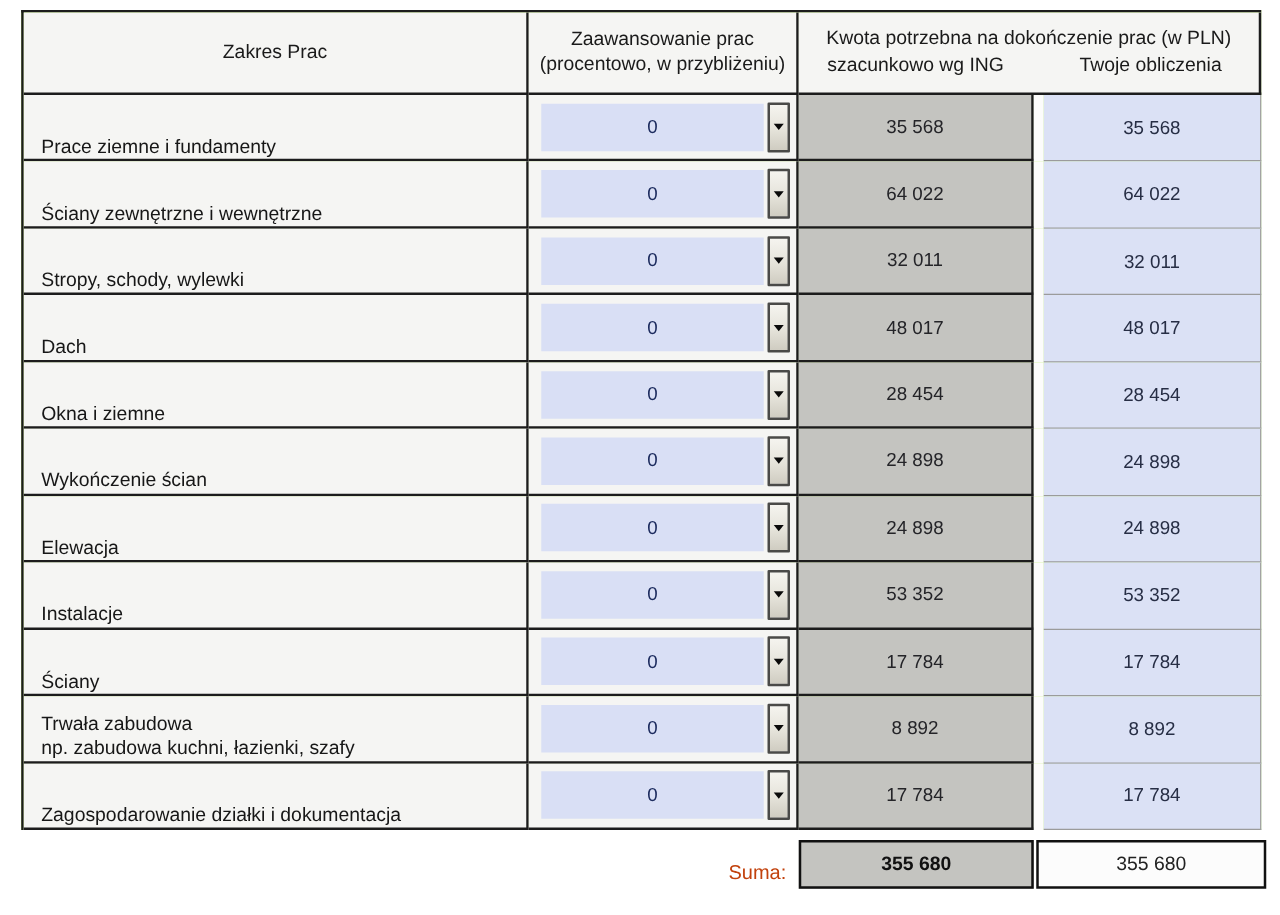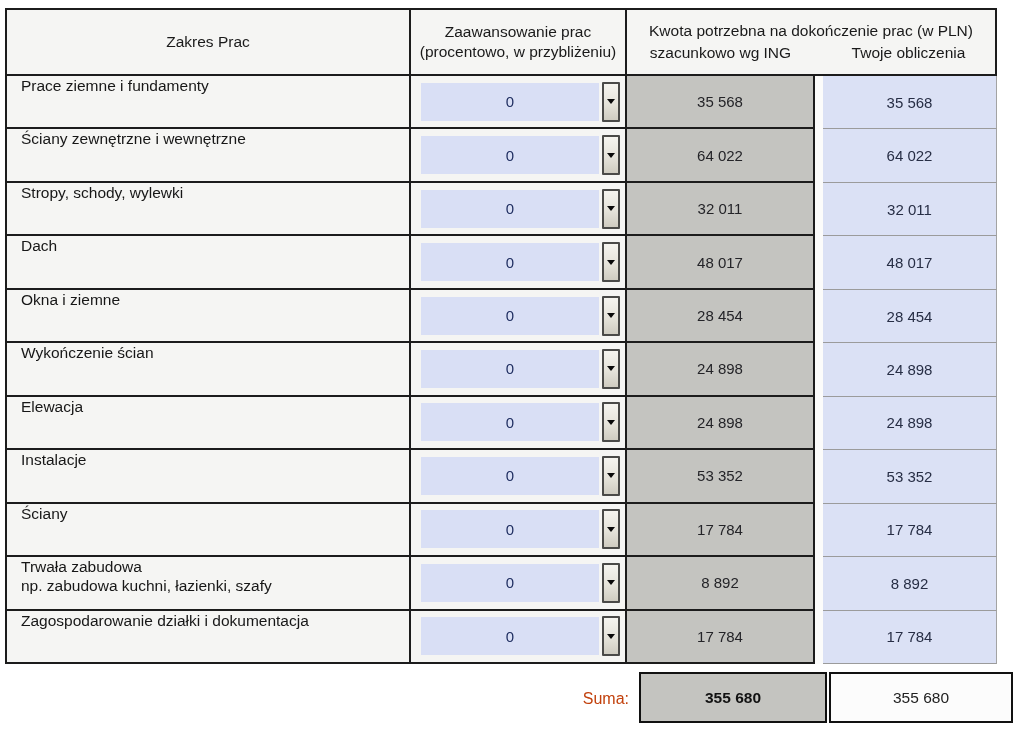--- a/index.html
+++ b/index.html
@@ -2,21 +2,21 @@
 <html><head>
 <meta charset="utf-8">
 <style>
   html,body{margin:0;padding:0;background:#ffffff;}
   .stage{
     position:relative;width:1024px;height:732px;background:#ffffff;
     font-family:"Liberation Sans", sans-serif;color:#1a1a1a;overflow:hidden;
   }
   
   .tbl{
-    position:absolute;left:5px;top:8px;width:992px;height:656px;
+    position:absolute;left:17px;top:8px;width:992px;height:656px;
     box-sizing:border-box;
     border-top:2px solid #1c1c1c;border-left:2px solid #1c1c1c;
     display:grid;
     grid-template-columns:404px 216px 188px 8px 174px;
     grid-template-rows:66px repeat(11, 1fr);
     background:#bef264;
   }
   .cell{box-sizing:border-box;display:flex;align-items:center;min-width:0;}
   
   .h{
@@ -27,21 +27,21 @@
   .h1{border-right:2px solid #1c1c1c;}
   .h2{border-right:2px solid #1c1c1c;}
   .h34{grid-column:3 / 6;border-right:2px solid #1c1c1c;}
   .h34 .subrow{display:flex;width:100%;margin-top:2px;}
   .h34 .subrow .sub-ing{width:188px;text-align:center;}
   .h34 .subrow .sub-gap{width:8px;}
   .h34 .subrow .sub-yours{width:174px;text-align:center;}
   
   .c-label{
     background:#f5f5f3;border-right:2px solid #1c1c1c;border-bottom:2px solid #1c1c1c;
-    flex-direction:column;align-items:flex-start;justify-content:flex-start;
+    flex-direction:column;align-items:flex-start;justify-content:flex-end;
     padding-left:14px;padding-right:8px;font-size:15.5px;line-height:1.25;color:#171717;
   }
   .c-progress{
     background:#f5f5f3;border-right:2px solid #1c1c1c;border-bottom:2px solid #1c1c1c;
     padding:0 5px 0 10px;
   }
   .c-ing{
     background:#c4c4c0;border-right:2px solid #1c1c1c;border-bottom:2px solid #1c1c1c;
     justify-content:center;font-size:15px;color:#242428;
   }
@@ -66,21 +66,21 @@
     width:0;height:0;border-left:4px solid transparent;border-right:4px solid transparent;
     border-top:5px solid #0a0a0a;display:block;
   }
   
   .suma-label{
     position:absolute;left:449px;top:672px;width:180px;height:53px;
     display:flex;align-items:center;justify-content:flex-end;
     font-size:16px;color:#c2410c;
   }
   .sum-box{
-    position:absolute;top:672px;height:51px;box-sizing:border-box;
+    position:absolute;top:672px;height:39px;box-sizing:border-box;
     display:flex;align-items:center;justify-content:center;font-size:15.5px;
     border:2px solid #111111;
   }
   .sum-ing{left:639px;width:188px;background:#c4c4c0;font-weight:bold;color:#111;}
   .sum-yours{left:829px;width:184px;background:#fcfcfc;color:#222;}
 </style>
 </head>
 <body>
 
 <div class="stage">

